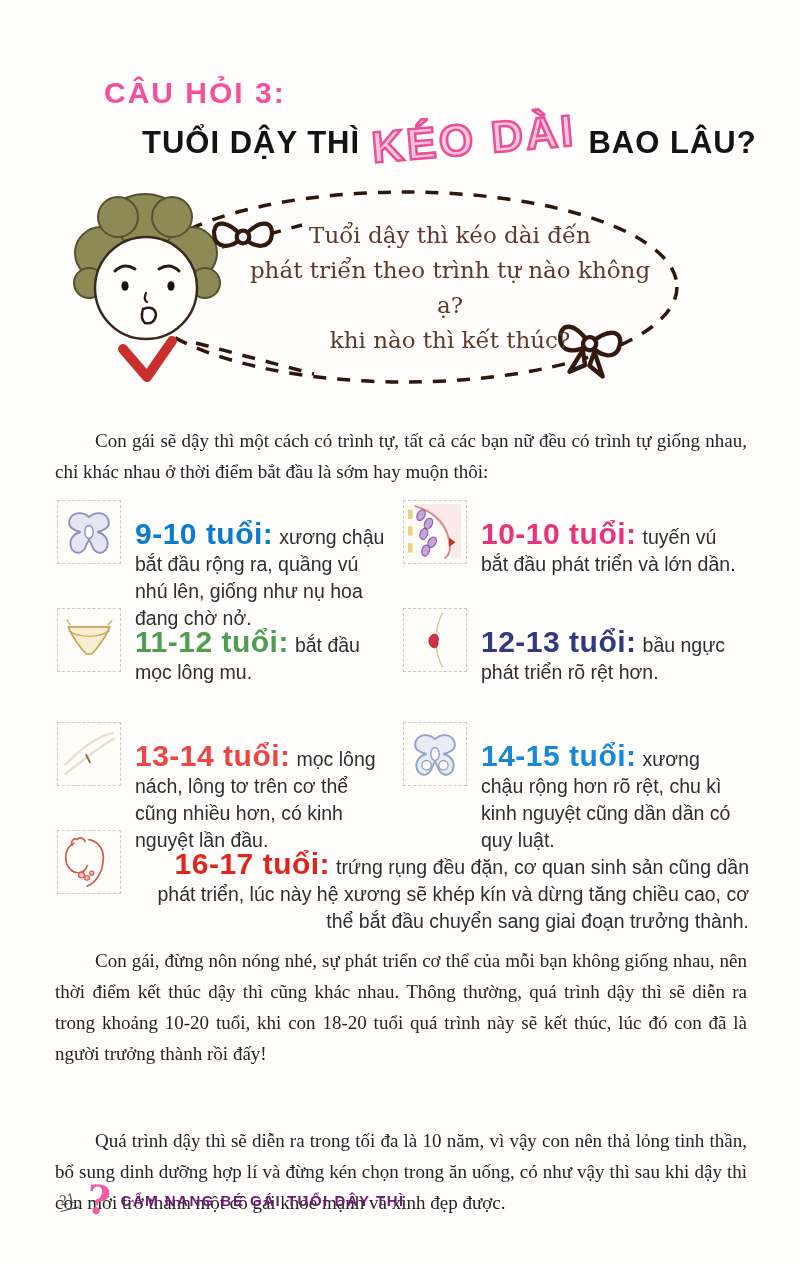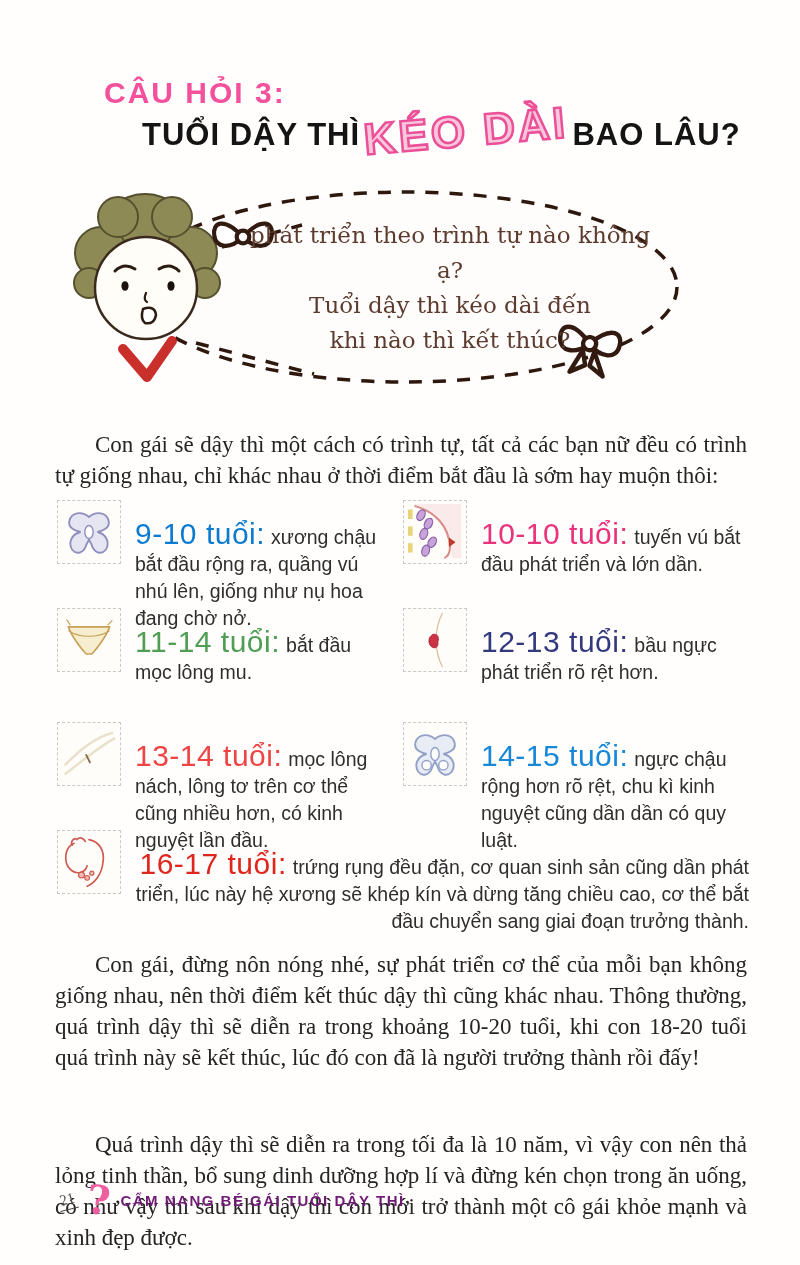--- a/index.html
+++ b/index.html
@@ -3,53 +3,53 @@
 <meta charset="utf-8">
 <style>
   html,body{margin:0;padding:0;background:#ffffff;}
   .page{position:relative;width:800px;height:1265px;background:#fffefd;overflow:hidden;
         font-family:"Liberation Serif", serif;color:#262626;}
 
   
   .q-label{position:absolute;left:104px;top:76px;
            font-family:"Liberation Sans", sans-serif;font-weight:bold;
            font-size:30px;letter-spacing:2px;color:#f4509b;}
-  .title-line{position:absolute;left:142px;top:110px;width:620px;
+  .title-line{position:absolute;left:142px;top:118px;width:620px;
               font-family:"Liberation Sans", sans-serif;font-weight:bold;
               font-size:31px;color:#141414;letter-spacing:1px;
-              display:flex;align-items:center;gap:4px;white-space:nowrap;}
+              display:flex;align-items:center;gap:12px;white-space:nowrap;}
   .title-highlight{display:inline-block;font-size:44px;letter-spacing:3px;
               color:#f9c6dc;-webkit-text-stroke:2.5px #ea4f97;
               text-shadow:0 0 1px #ea4f97;transform:rotate(-5deg) translateY(-4px);}
 
   
   .bubble-zone{position:absolute;left:0;top:185px;width:800px;height:215px;}
   .bubble-zone svg.backdrop{position:absolute;left:0;top:0;}
   .bubble-text{position:absolute;left:240px;top:33px;width:420px;text-align:center;
                font-family:"DejaVu Serif", serif;font-size:23px;line-height:35px;
                color:#5c3a2d;}
   .face{position:absolute;left:55px;top:6px;}
   .bow{position:absolute;}
   .bow.top{left:208px;top:22px;}
   .bow.bottom{left:548px;top:128px;transform:rotate(8deg);}
 
   
-  .para{position:absolute;left:55px;width:692px;font-size:23px;line-height:31px;
+  .para{position:absolute;left:55px;width:692px;font-size:19px;line-height:31px;
         text-align:justify;text-indent:40px;color:#242424;}
   .para.p1{top:406px;}
   .para.p2{top:926px;}
   .para.p3{top:1106px;}
 
   
   .milestone{position:absolute;display:flex;gap:14px;align-items:flex-start;}
   .milestone .icon-box{flex:0 0 auto;width:62px;height:62px;border:1px dashed #c9c9c9;
         background:#fffdf9;display:flex;align-items:center;justify-content:center;}
   .milestone .mtext{font-family:"Liberation Sans", sans-serif;font-size:19.5px;
         line-height:27px;color:#2e2e2e;}
-  .milestone .age{font-family:"Liberation Sans", sans-serif;font-weight:normal;
+  .milestone .age{font-family:"Liberation Sans", sans-serif;font-weight:bold;
         font-size:30px;letter-spacing:0.5px;margin-right:6px;line-height:27px;}
   .m0{left:57px;top:500px;width:336px;}
   .m1{left:403px;top:500px;width:344px;}
   .m2{left:57px;top:608px;width:336px;}
   .m3{left:403px;top:608px;width:344px;}
   .m4{left:57px;top:722px;width:336px;}
   .m5{left:403px;top:722px;width:344px;}
   .m6{left:57px;top:830px;width:692px;text-align:right;}
 
   
@@ -111,22 +111,22 @@
       <g fill="#ffffff" stroke="#331a10" stroke-width="6" stroke-linejoin="round">
         <path d="M42,52 L28,84 L48,72 Z"></path>
         <path d="M58,52 L74,84 L54,72 Z"></path>
         <path d="M50,42 C22,12 6,22 9,40 C11,58 32,60 50,42 Z"></path>
         <path d="M50,42 C78,12 94,22 91,40 C89,58 68,60 50,42 Z"></path>
         <circle cx="50" cy="42" r="9"></circle>
       </g>
     </svg>
 
     <div class="bubble-text">
+      <div>Tuổi dậy thì kéo dài đến</div>
       <div>phát triển theo trình tự nào không ạ?</div>
-      <div>Tuổi dậy thì kéo dài đến</div>
       <div>khi nào thì kết thúc?</div>
     </div>
   </div>
 
   <p class="para p1">Con gái sẽ dậy thì một cách có trình tự, tất cả các bạn nữ đều có trình tự giống nhau, chỉ khác nhau ở thời điểm bắt đầu là sớm hay muộn thôi:</p>
 
   <div class="milestone m0">
     <span class="icon-box">
       <svg width="56" height="56" viewBox="0 0 60 60">
         <path d="M30,14 C22,7 11,9 9,18 C7,26 16,29 21,30 C12,32 7,41 12,49 C17,55 25,52 27,44 L30,38 L33,44 C35,52 43,55 48,49 C53,41 48,32 39,30 C44,29 53,26 51,18 C49,9 38,7 30,14 Z" fill="#e6e6f3" stroke="#8f8fbe" stroke-width="2"></path>
@@ -158,21 +158,21 @@
   </div>
 
   <div class="milestone m2">
     <span class="icon-box">
       <svg width="56" height="56" viewBox="0 0 60 60">
         <path d="M8,16 L52,16 C49,25 39,39 33,45 L27,45 C21,39 11,25 8,16 Z" fill="#f6eecf" stroke="#c9a158" stroke-width="1.8"></path>
         <path d="M8,20 C20,28 40,28 52,20" fill="none" stroke="#c9a158" stroke-width="1.3"></path>
         <path d="M10,14 L6,8 M50,14 L55,9" fill="none" stroke="#c9a158" stroke-width="1.3"></path>
       </svg>
     </span>
-    <p class="mtext"><span class="age" style="color: rgb(79, 158, 83);">11-14 tuổi:</span><span>bắt đầu mọc lông mu.</span></p>
+    <p class="mtext"><span class="age" style="color: rgb(79, 158, 83);">11-12 tuổi:</span><span>bắt đầu mọc lông mu.</span></p>
   </div>
 
   <div class="milestone m3">
     <span class="icon-box">
       <svg width="56" height="56" viewBox="0 0 60 60">
         <path d="M38,1 C29,18 29,42 38,59" fill="none" stroke="#d8c29a" stroke-width="1.4"></path>
         <path d="M28,24 C23,26 22,33 26,37 C30,40 34,38 33,32 C35,27 32,23 28,24 Z" fill="#cc3344" stroke="#a82030" stroke-width="1"></path>
       </svg>
     </span>
     <p class="mtext"><span class="age" style="color: rgb(51, 57, 127);">12-13 tuổi:</span><span>bầu ngực phát triển rõ rệt hơn.</span></p>
@@ -191,21 +191,21 @@
 
   <div class="milestone m5">
     <span class="icon-box">
       <svg width="56" height="56" viewBox="0 0 60 60">
         <path d="M30,14 C22,7 11,9 9,18 C7,26 16,29 21,30 C12,32 7,41 12,49 C17,55 25,52 27,44 L30,38 L33,44 C35,52 43,55 48,49 C53,41 48,32 39,30 C44,29 53,26 51,18 C49,9 38,7 30,14 Z" fill="#e8ecf5" stroke="#93a0c8" stroke-width="2"></path>
         <ellipse cx="30" cy="30" rx="4.5" ry="7" fill="#ffffff" stroke="#93a0c8" stroke-width="1.5"></ellipse>
         <circle cx="21" cy="42" r="5" fill="#ffffff" stroke="#93a0c8" stroke-width="1.5"></circle>
         <circle cx="39" cy="42" r="5" fill="#ffffff" stroke="#93a0c8" stroke-width="1.5"></circle>
       </svg>
     </span>
-    <p class="mtext"><span class="age" style="color: rgb(23, 135, 216);">14-15 tuổi:</span><span>ngực chậu rộng hơn rõ rệt, chu kì kinh nguyệt cũng dần dần có quy luật.</span></p>
+    <p class="mtext"><span class="age" style="color: rgb(23, 135, 216);">14-15 tuổi:</span><span>xương chậu rộng hơn rõ rệt, chu kì kinh nguyệt cũng dần dần có quy luật.</span></p>
   </div>
 
   <div class="milestone m6">
     <span class="icon-box">
       <svg width="56" height="56" viewBox="0 0 60 60">
         <g fill="none" stroke="#cf5a50" stroke-width="1.8" stroke-linecap="round">
           <path d="M14,10 C4,14 2,30 10,38 C16,44 26,42 28,34"></path>
           <path d="M30,6 C41,8 47,18 45,30 C44,42 37,52 28,56"></path>
           <path d="M26,8 C24,4 20,3 17,6"></path>
           <path d="M12,12 C10,8 13,5 16,5"></path>

